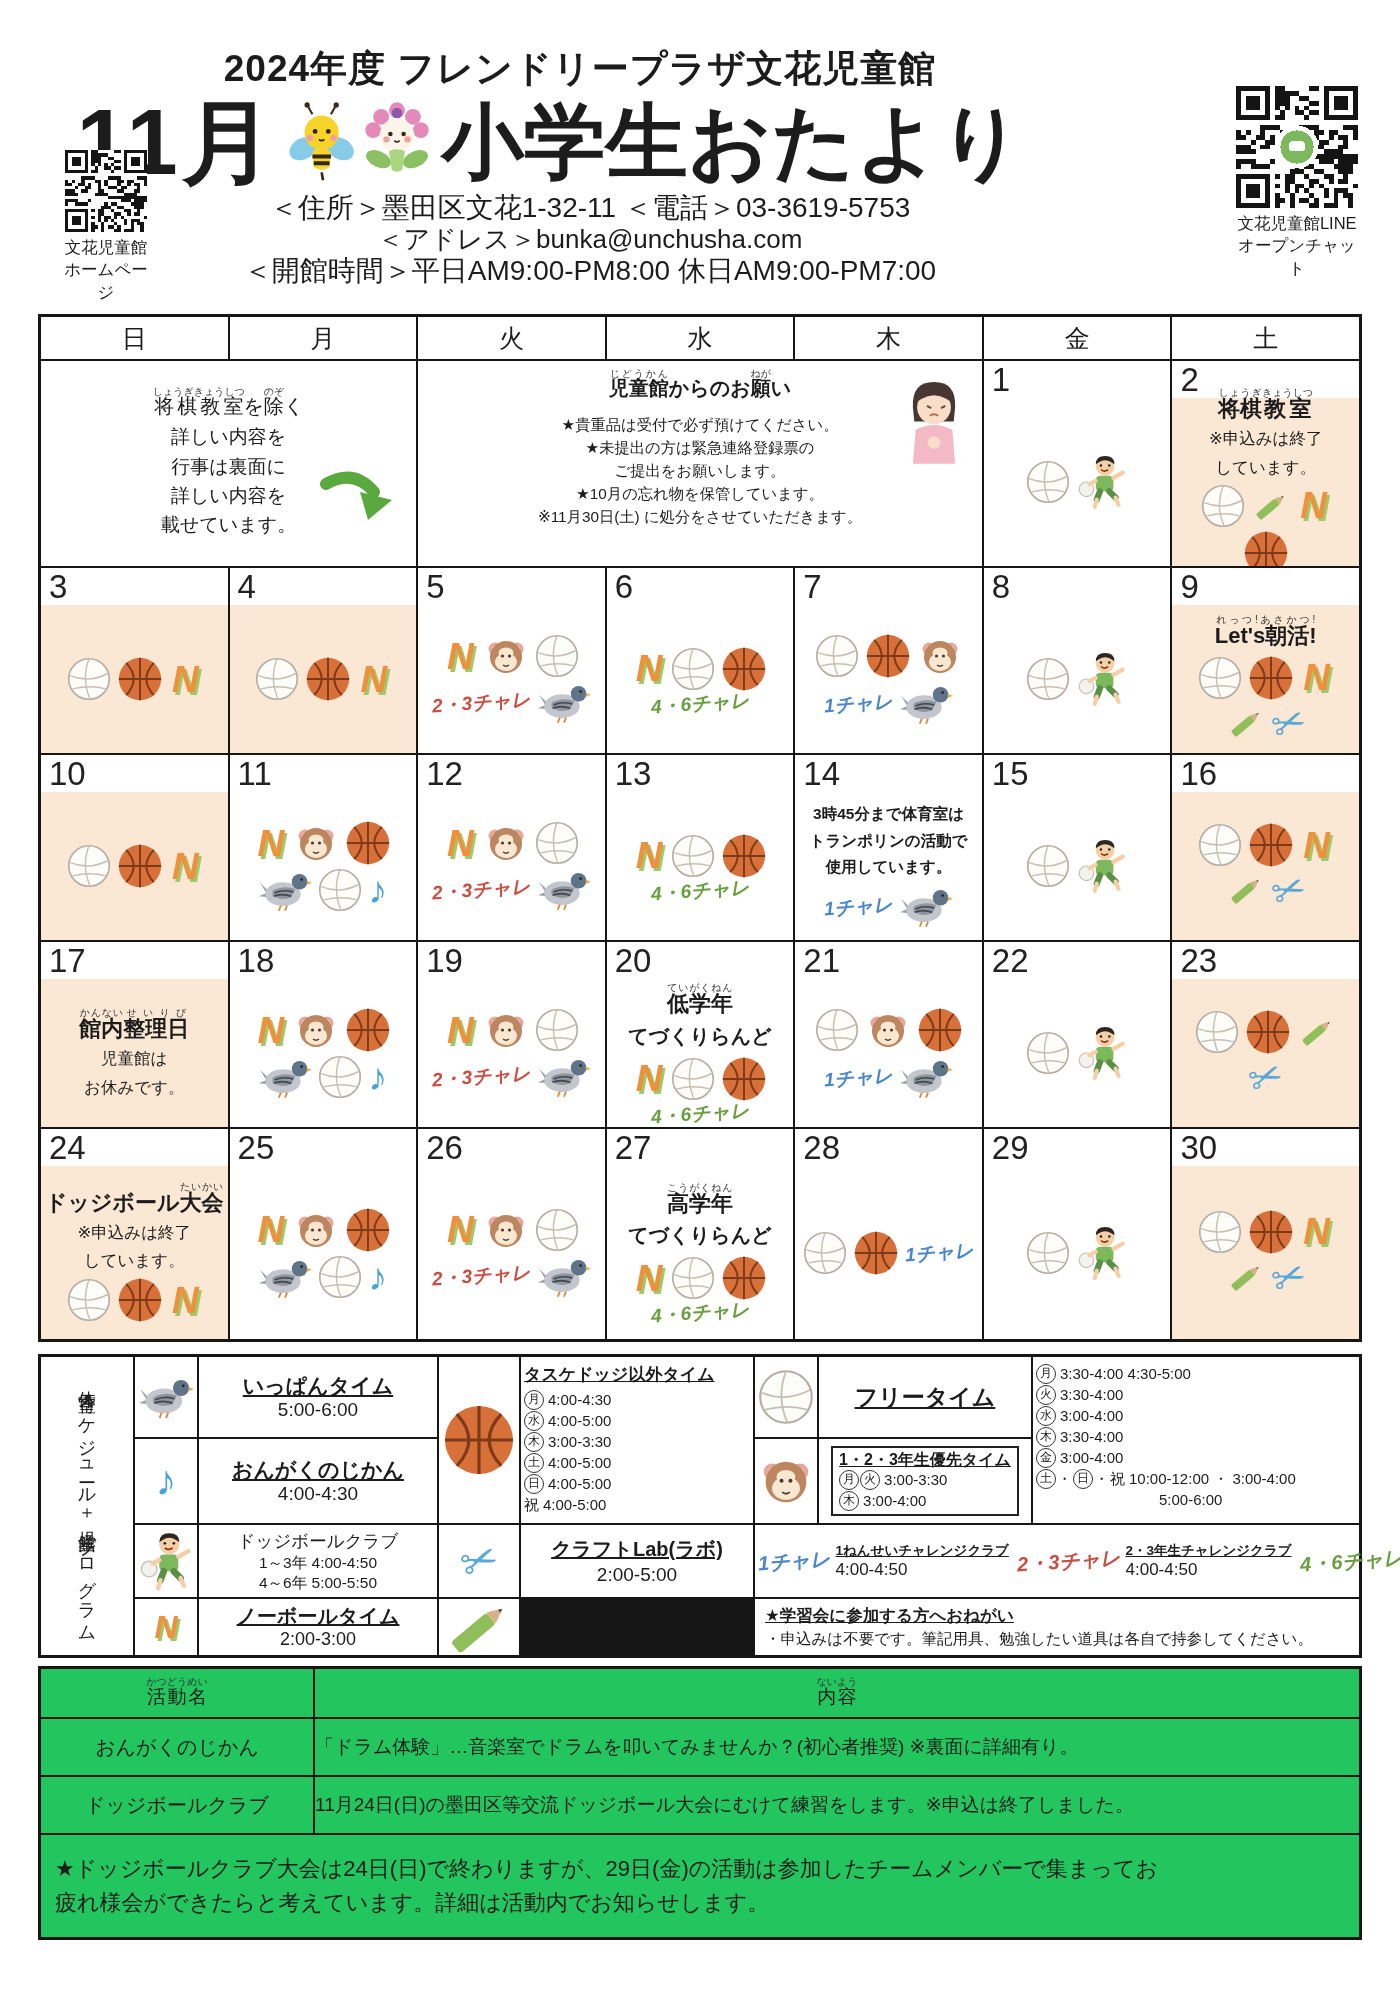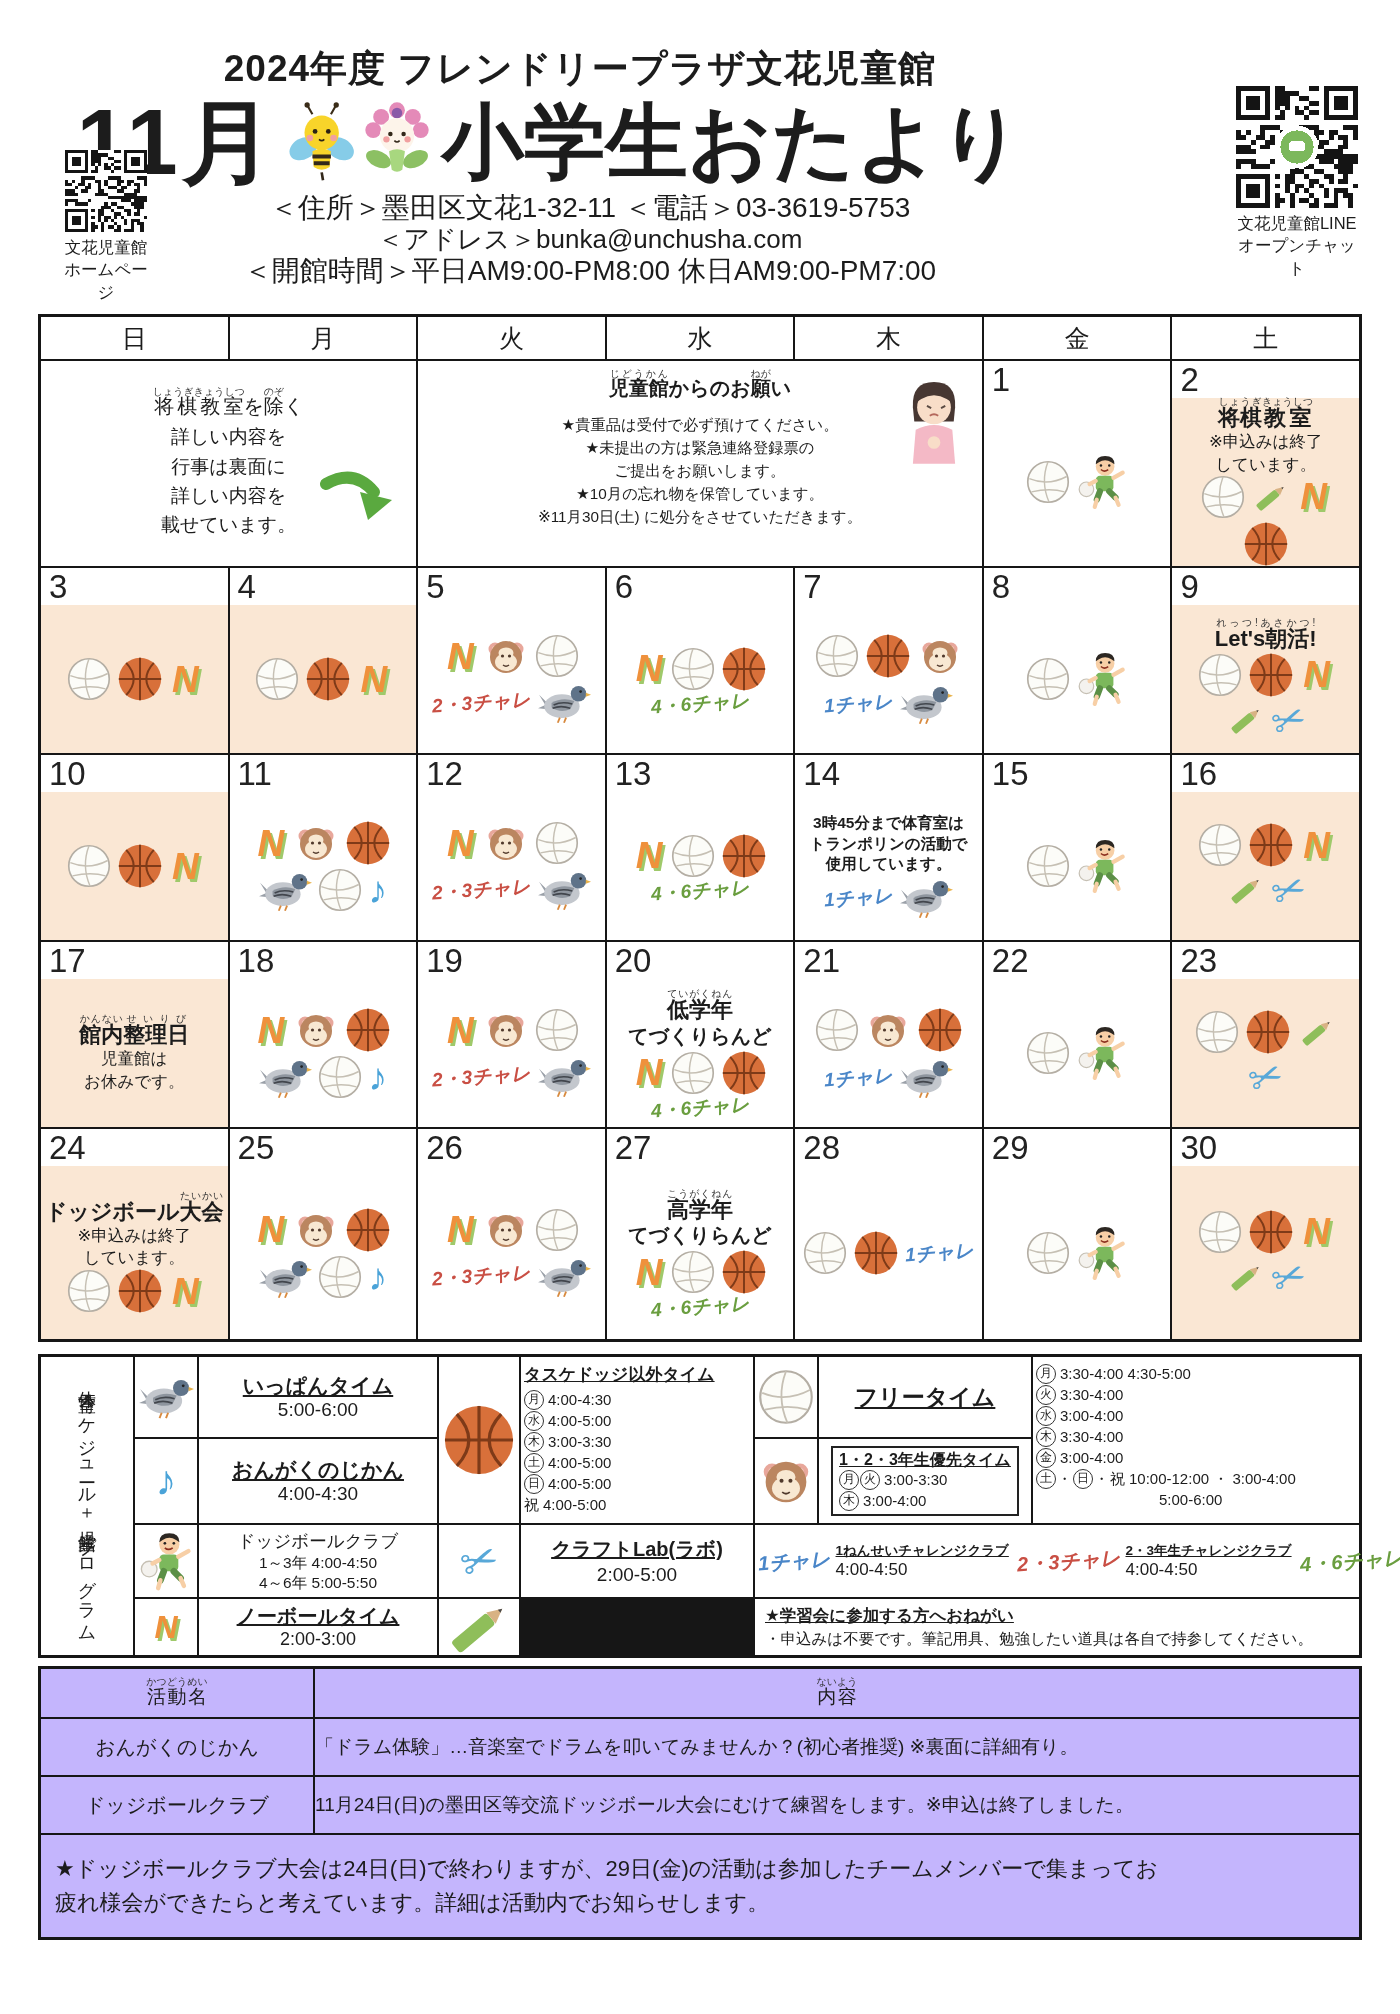--- a/index.html
+++ b/index.html
@@ -23,21 +23,21 @@
   .qr-right .qr-img{width:122px;height:122px;}
   .qr-label{font-size:16.5px;line-height:1.35;margin-top:4px;}
   
   .cal{margin:6px 38px 0;border:3px solid #161616;background:#161616;display:grid;
        grid-template-columns:repeat(7,1fr);grid-template-rows:42px 205px 185px 185px 185px 210px;gap:2px;}
   .cell{background:#fff;position:relative;overflow:hidden;}
   .cal-head{display:flex;align-items:center;justify-content:center;font-size:25px;}
   .span2{grid-column:span 2;} .span3{grid-column:span 3;}
   .num{font-size:33px;color:#222;padding:2px 0 0 8px;line-height:1.0;font-weight:400;}
   .day-body{position:absolute;left:0;right:0;top:37px;bottom:0;display:flex;flex-direction:column;
-            align-items:center;justify-content:center;gap:0;padding:2px 3px;}
+            align-items:center;justify-content:center;gap:6px;padding:2px 3px;}
   .hl .day-body{background:#fae7d4;}
   .icons{display:flex;flex-wrap:wrap;align-items:center;justify-content:center;gap:2px 6px;}
   .day-title{font-size:22px;font-weight:700;text-align:center;line-height:1.1;}
   .day-subtitle{font-size:20px;font-weight:700;}
   .day-line{font-size:16.5px;line-height:1.35;text-align:center;}
   .day-line.bold{font-weight:700;font-size:15.5px;}
   ruby rt{font-size:10px;color:#333;font-weight:400;}
   
   .note-cell{display:flex;flex-direction:column;align-items:center;justify-content:center;line-height:1.55;}
   .note-line1{font-size:20px;}
@@ -93,21 +93,21 @@
   .ch-title{font-size:13.5px;font-weight:700;text-decoration:underline;white-space:nowrap;}
   .ch-time{font-size:17px;}
   .note-cell2{grid-column:5/8;align-items:flex-start;text-align:left;padding-left:10px;justify-content:center;}
   .sn-title{font-size:16.5px;font-weight:700;text-decoration:underline;}
   .sn-body{font-size:15.5px;margin-top:2px;} .lg .music{font-size:42px;} .lg .n-letter{font-size:32px;} .lg .scissors{font-size:44px;}
   
   .program-title{text-align:center;margin-top:14px;font-size:31px;font-weight:800;}
   .program-title rt{font-size:11px;font-weight:400;}
   .ptable{margin:8px 38px 0;border:3px solid #161616;background:#161616;display:grid;
           grid-template-columns:272px 1fr;grid-template-rows:48px 56px 56px 102px;gap:2px;}
-  .pt{background:#c4b5fd;display:flex;align-items:center;justify-content:center;font-size:20px;}
+  .pt{background:#22c55e;display:flex;align-items:center;justify-content:center;font-size:20px;}
   .pt-head{font-size:19px;}
   .pt-desc{justify-content:flex-start;padding:0 0;font-size:19px;line-height:1.3;}
   .pt-footer{grid-column:1/3;flex-direction:column;align-items:flex-start;justify-content:center;
              padding:1px 14px;font-size:22px;line-height:1.55;}
 </style>
 </head>
 <body>
 
 <div class="page">
 

